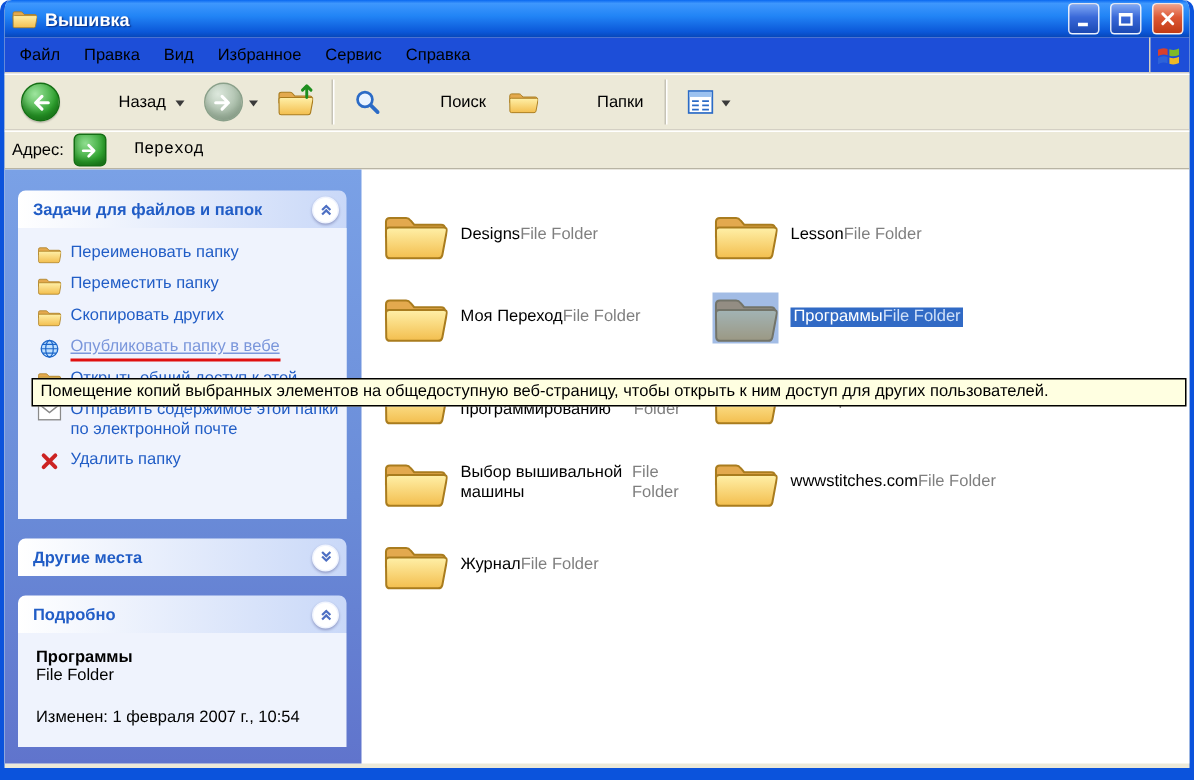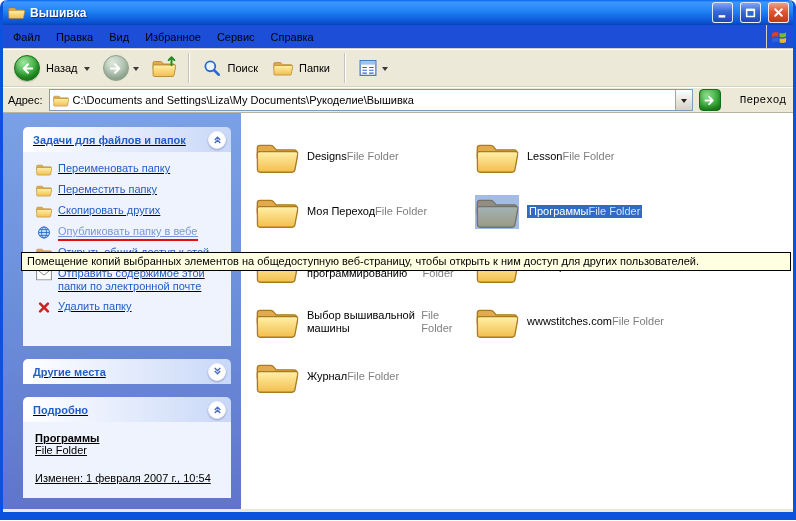--- a/index.html
+++ b/index.html
@@ -63,21 +63,21 @@
     border-color: #8AA08A; box-shadow: inset 0 -4px 5px rgba(40,60,40,.2);
   }
   .circle svg { width: 15px; height: 15px; }
   .caret { width: 0; height: 0; border: 3px solid transparent; border-top: 4px solid #3A3A3A; margin-top: 4px; }
   .tb-icon { width: 24px; height: 22px; position: relative; }
   .tb-icon svg.base { width: 100%; height: 100%; }
   .tb-icon svg.ovl { position: absolute; width: 13px; height: 13px; right: -2px; top: -3px; }
   .tb-icon16 { width: 20px; height: 18px; }
   .tb-icon16 svg { width: 100%; height: 100%; }
   .sep { width: 2px; height: 30px; border-left: 1px solid #C6C3B6; border-right: 1px solid #fff; margin: 0 4px; }
-  .tb-label { padding: 0 2px; }
+  .tb-label { padding: 0 2px; margin-left: 33px; }
   
   .addressbar {
     height: 26px; background: #ECE9D8; border-top: 1px solid #fff;
     border-bottom: 1px solid #B8B4A4;
     display: flex; align-items: center; padding: 0 5px; gap: 6px;
   }
   .addr-input {
     flex: 1; height: 22px; background: #fff; border: 1px solid #7F9DB9;
     display: flex; align-items: center; padding-left: 3px; gap: 4px;
   }
@@ -94,22 +94,21 @@
     background: radial-gradient(circle at 35% 28%, #8FDD8F, #2FA32F 65%, #1E7E1E);
     border: 1px solid #156E15; display: flex; align-items: center; justify-content: center;
     box-shadow: inset 0 -3px 4px rgba(0,60,0,.35);
   }
   .go-btn svg { width: 13px; height: 13px; }
   
   .content { display: flex; height: 396px; background: #fff; position: relative; }
   .sidebar {
     width: 238px; flex-shrink: 0;
     background: linear-gradient(180deg,#7AA1E6 0%,#6A8CD8 55%,#6074CC 100%);
-    padding: 14px 10px 0 20px;
-    text-decoration: underline;
+    padding: 14px 10px 0 9px;
   }
   .panel { margin-bottom: 13px; }
   .panel-header {
     height: 25px; border-radius: 5px 5px 0 0;
     background: linear-gradient(90deg,#FFFFFF 0%,#C9D8F8 100%);
     display: flex; align-items: center; padding: 0 5px 0 10px;
     color: #215DC6; font-weight: bold; cursor: pointer;
   }
   .chev {
     margin-left: auto; width: 18px; height: 18px; border-radius: 50%;
@@ -297,31 +296,20 @@
     <span class="tb-group">
       <span class="tb-icon16"><svg viewBox="0 0 16 16">
             <use href="#sym-views"></use>
           </svg></span>
       <span class="caret"></span>
     </span>
   </div>
 
   <div class="addressbar">
     <span>Адрес:</span>
-    <span class="addr-input">
-      <span class="addr-ficon">
-        <svg viewBox="0 0 48 38">
-            <use href="#sym-folder"></use>
-          </svg>
-      </span>
-      <span class="addr-text">C:\Documents and Settings\Liza\My Documents\Рукоделие\Вышивка</span>
-      <span class="combo-btn">
-          <span class="tri"></span>
-        </span>
-    </span>
     <span class="go-wrap">
       <span class="go-btn">
           <svg viewBox="0 0 16 16">
             <use href="#sym-right"></use>
           </svg>
         </span>
       <span>Переход</span>
     </span>
   </div>
 

